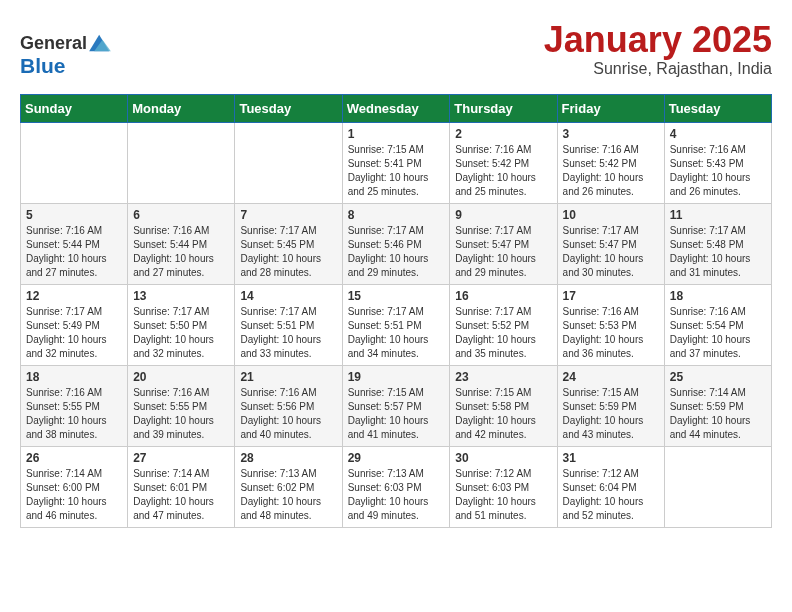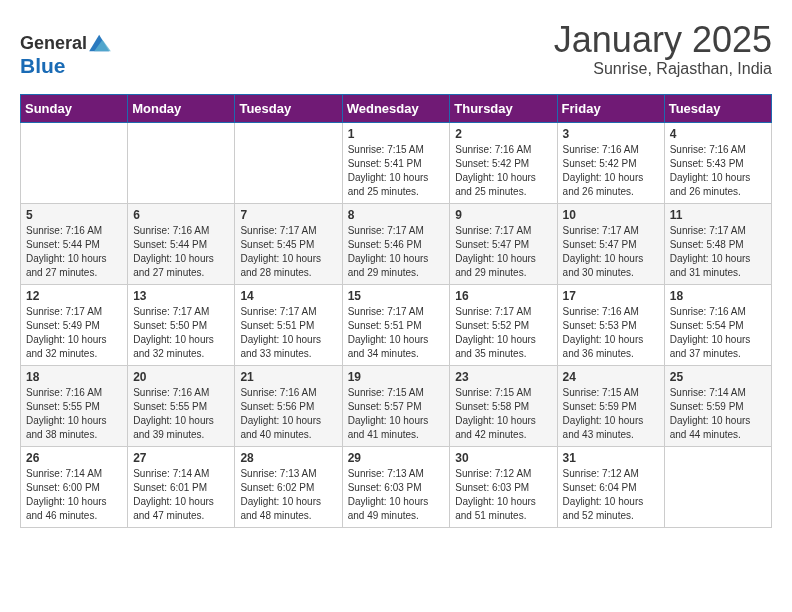--- a/index.html
+++ b/index.html
@@ -18,35 +18,35 @@
     }
     .logo {
       display: flex;
       align-items: center;
     }
     .title-block {
       text-align: right;
     }
     .month-title {
       font-size: 36px;
-      font-weight: normal;
-      color: #404040;
+      font-weight: bold;
+      color: #b91c1c;
       line-height: 1.1;
     }
     .location-title {
       font-size: 16px;
       color: #444;
     }
     .calendar {
       width: 100%;
       border-collapse: collapse;
       border: 1px solid #ccc;
     }
     .calendar th {
-      background-color: #701a75;
+      background-color: #15803d;
       color: #fff;
       font-size: 13px;
       font-weight: bold;
       padding: 6px 4px;
       text-align: left;
       border: 1px solid #1e6aaf;
     }
     .calendar td {
       vertical-align: top;
       border: 1px solid #ccc;

